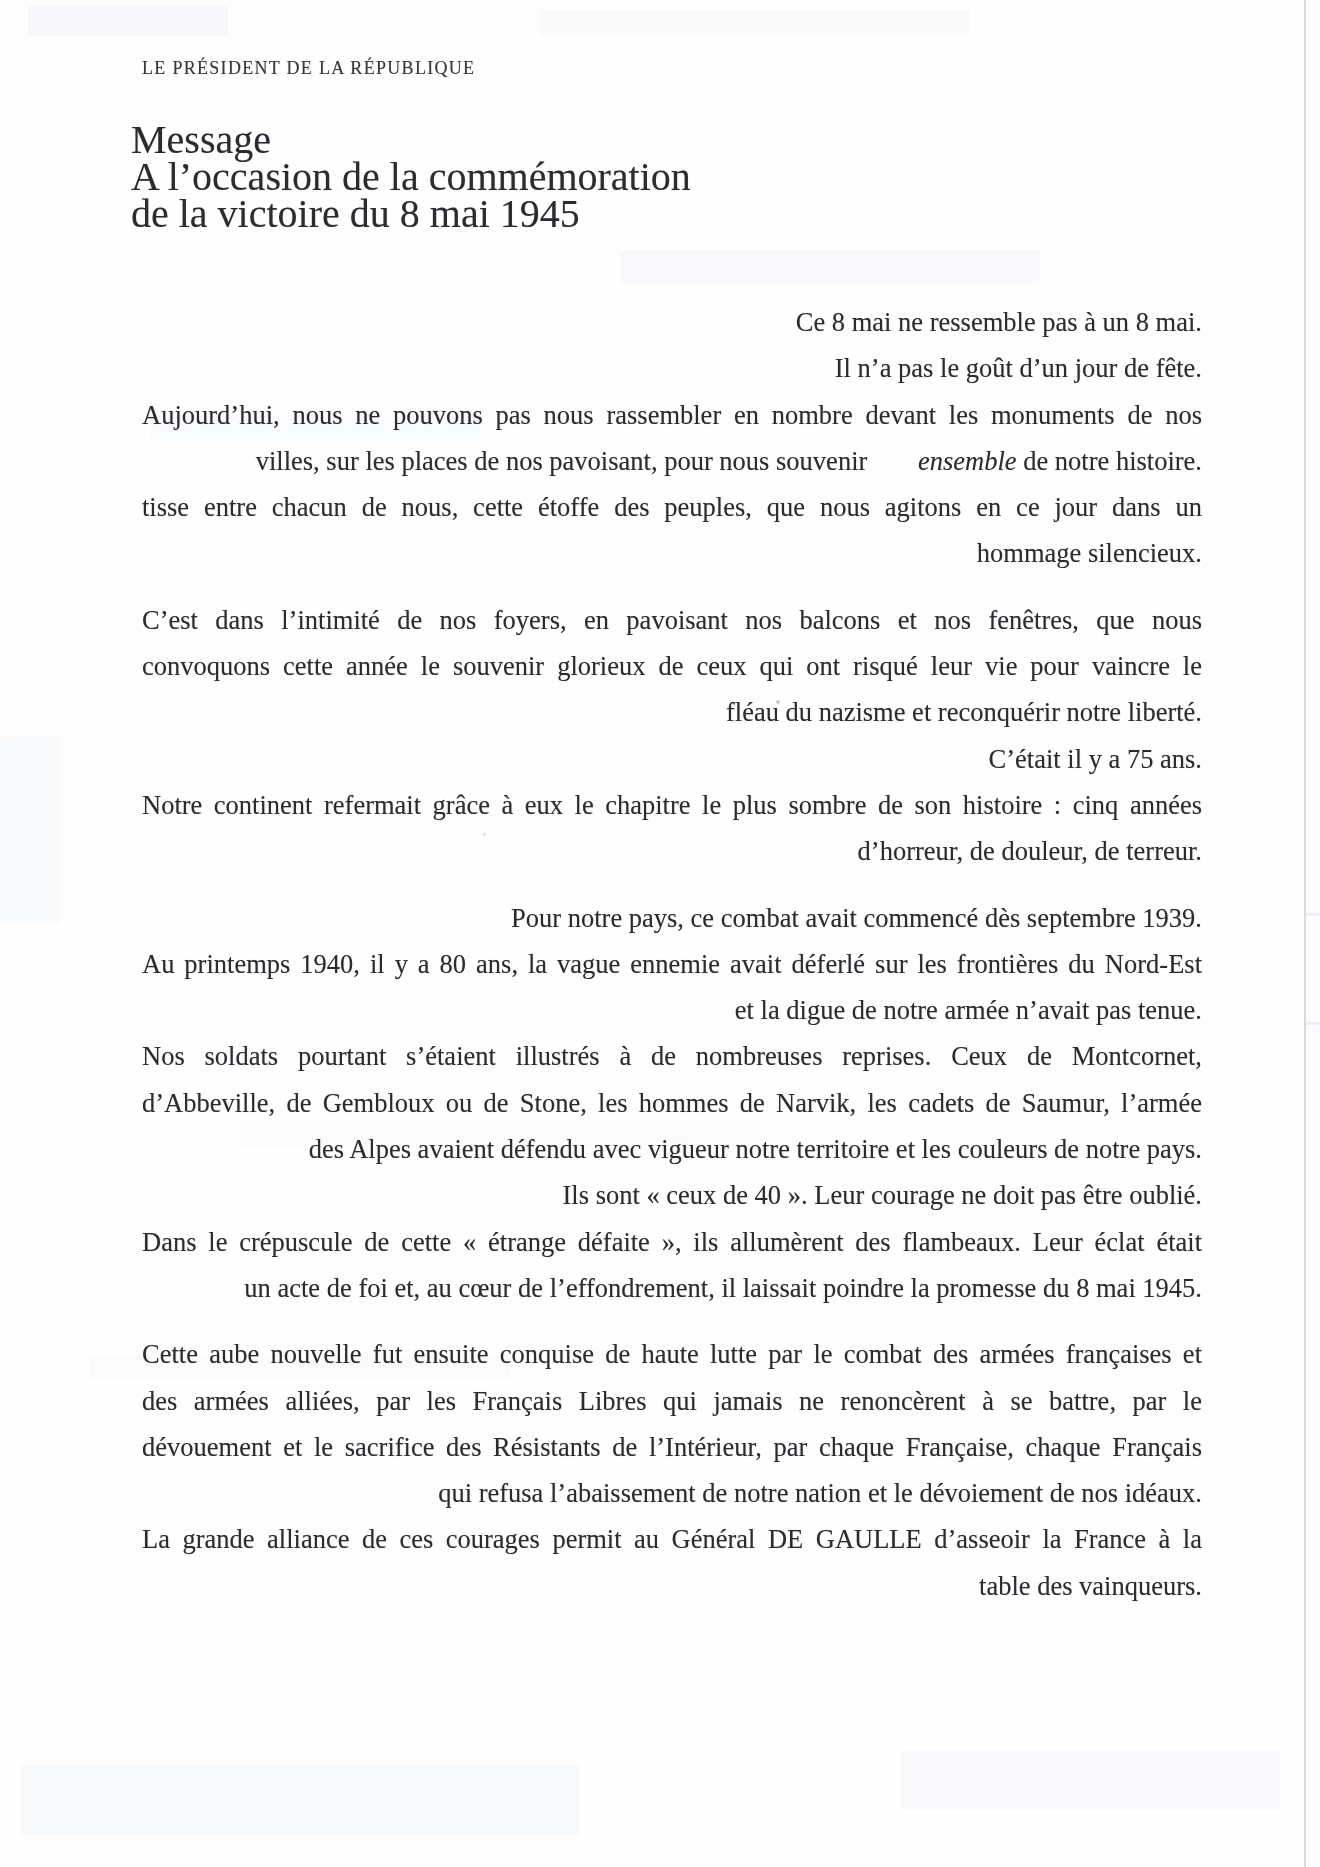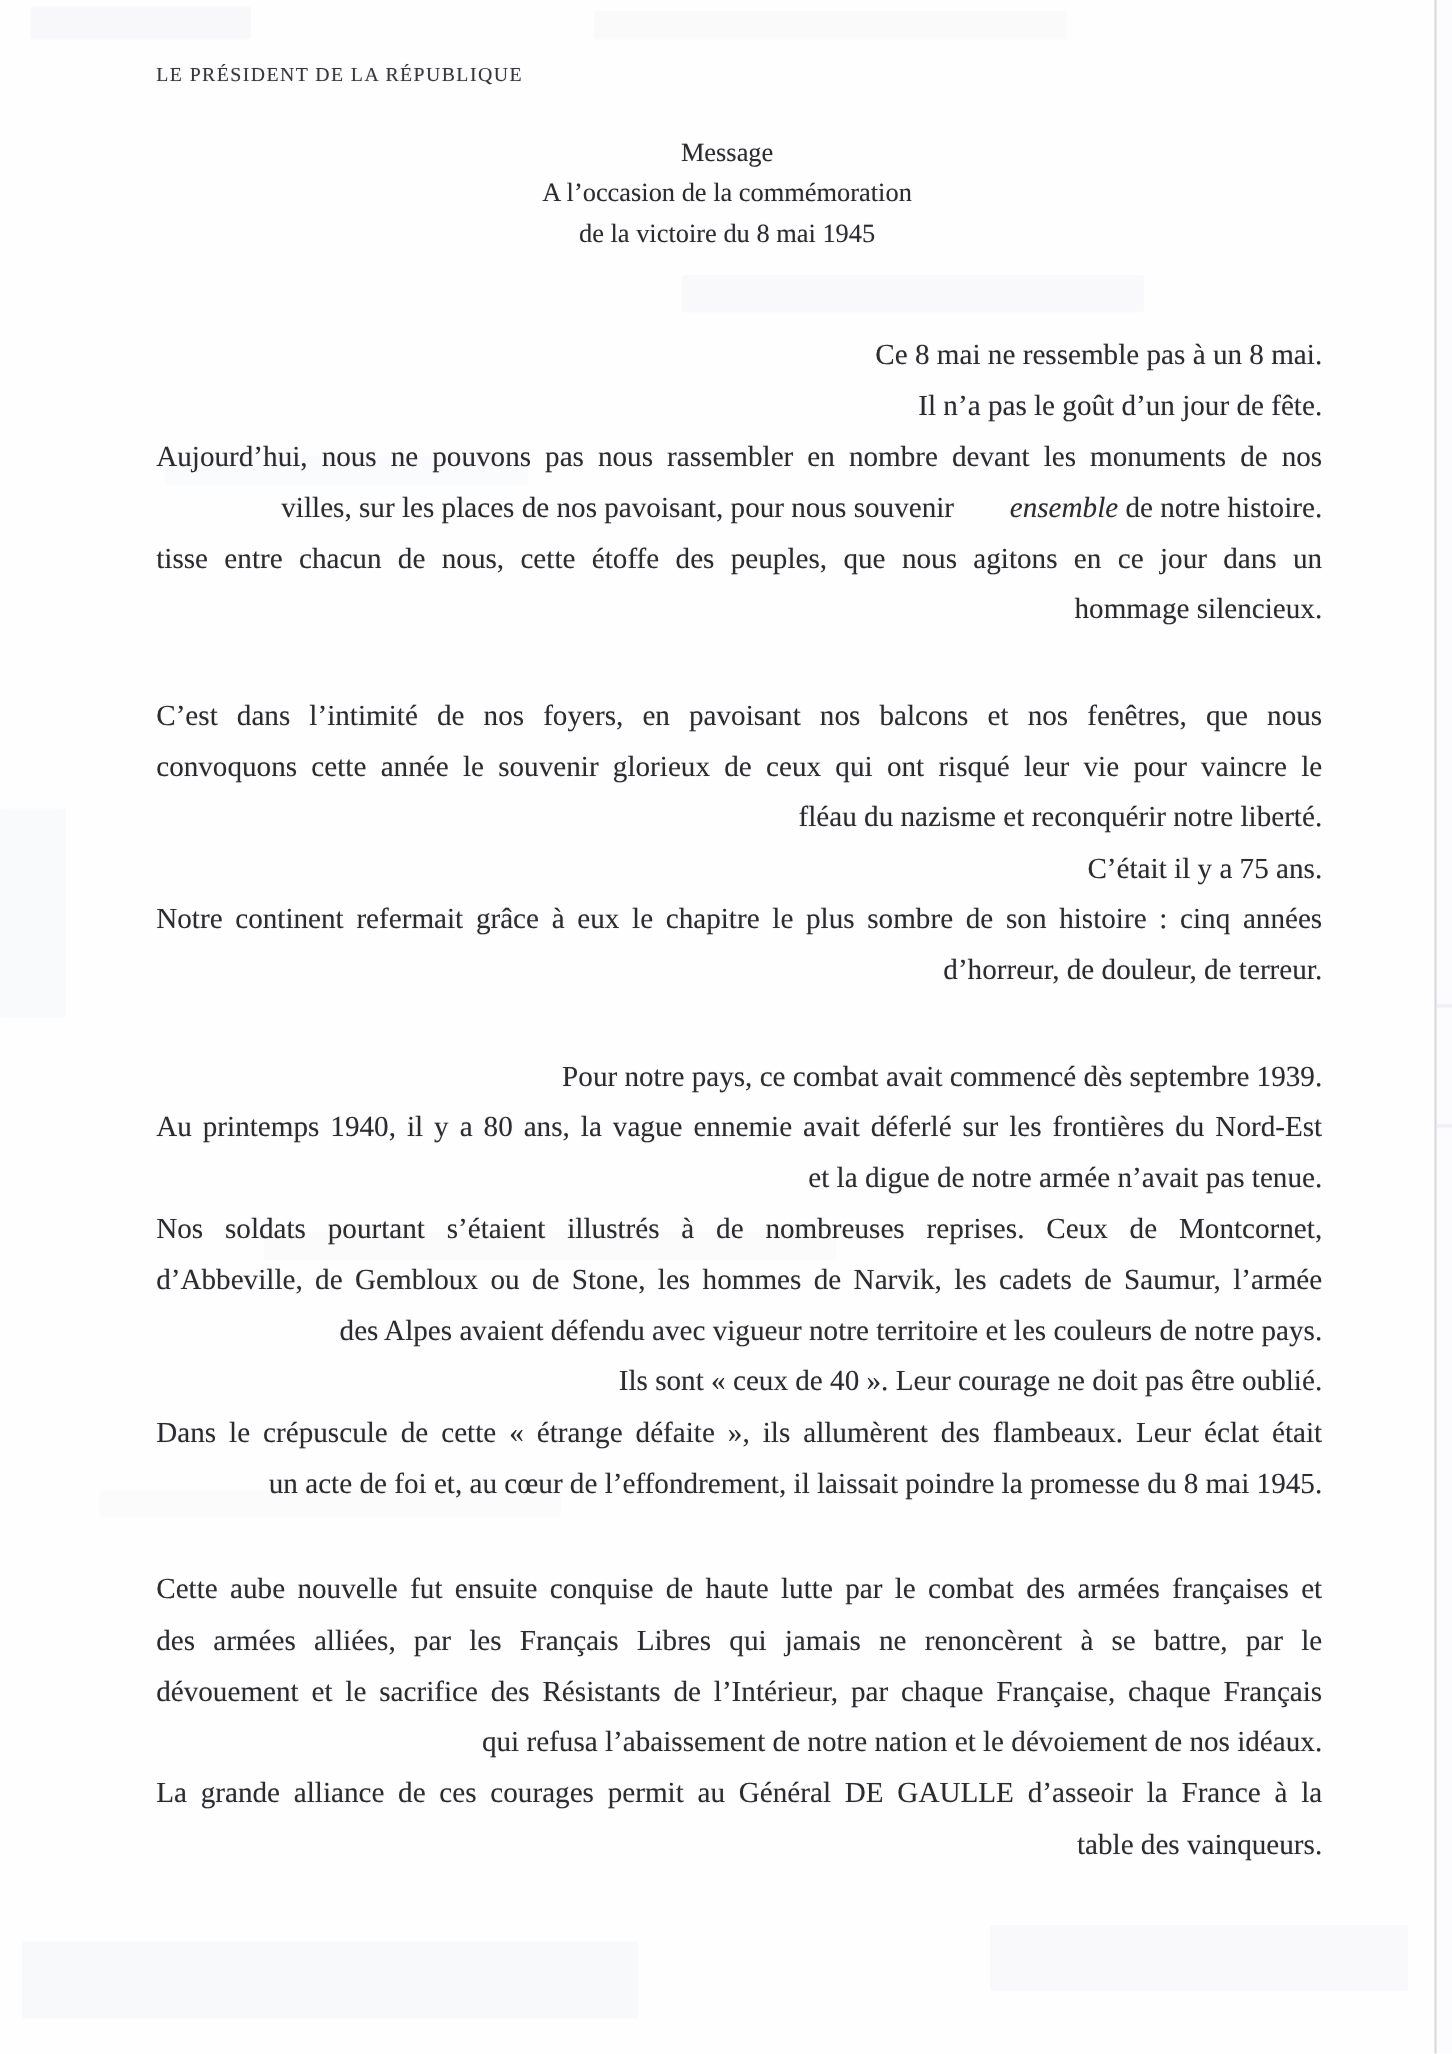--- a/index.html
+++ b/index.html
@@ -19,30 +19,30 @@
   
   .letterhead{
     position:absolute;left:142px;top:58px;
     font-size:18px;letter-spacing:1.3px;color:#37373d;
     text-shadow:0 0 1px rgba(43,43,48,.35);
     white-space:nowrap;
   }
   
   .title-block{
     position:absolute;left:131px;top:121px;width:1060px;
-    text-align:center;font-size:24px;line-height:37px;color:var(--ink);
+    text-align:left;font-size:40px;line-height:37px;color:var(--ink);
     text-shadow:0 0 1px rgba(43,43,48,.3);
   }
   
   .body-block{
     position:absolute;left:142px;top:299px;width:1060px;
     font-size:26.5px;line-height:46.3px;color:var(--ink);
     text-shadow:0 0 1px rgba(43,43,48,.3);
   }
-  .message-section + .message-section{margin-top:50px;}
+  .message-section + .message-section{margin-top:20px;}
   .body-line{text-align:right;}
   .body-line.justify{text-align:justify;text-align-last:justify;}
   .body-line em{font-style:italic;margin-left:44px;}
   
   .scan-edge-line{position:absolute;top:0;left:1304px;width:2px;height:1867px;background:var(--scanline);}
   .scan-edge-margin{position:absolute;top:0;left:1306px;width:14px;height:1867px;background:#fcfcfe;}
   .scan-edge-tick{position:absolute;left:1306px;width:14px;height:3px;background:#eef0f4;}
   
   .speck{position:absolute;border-radius:50%;background:#8f8f99;}
 </style>

